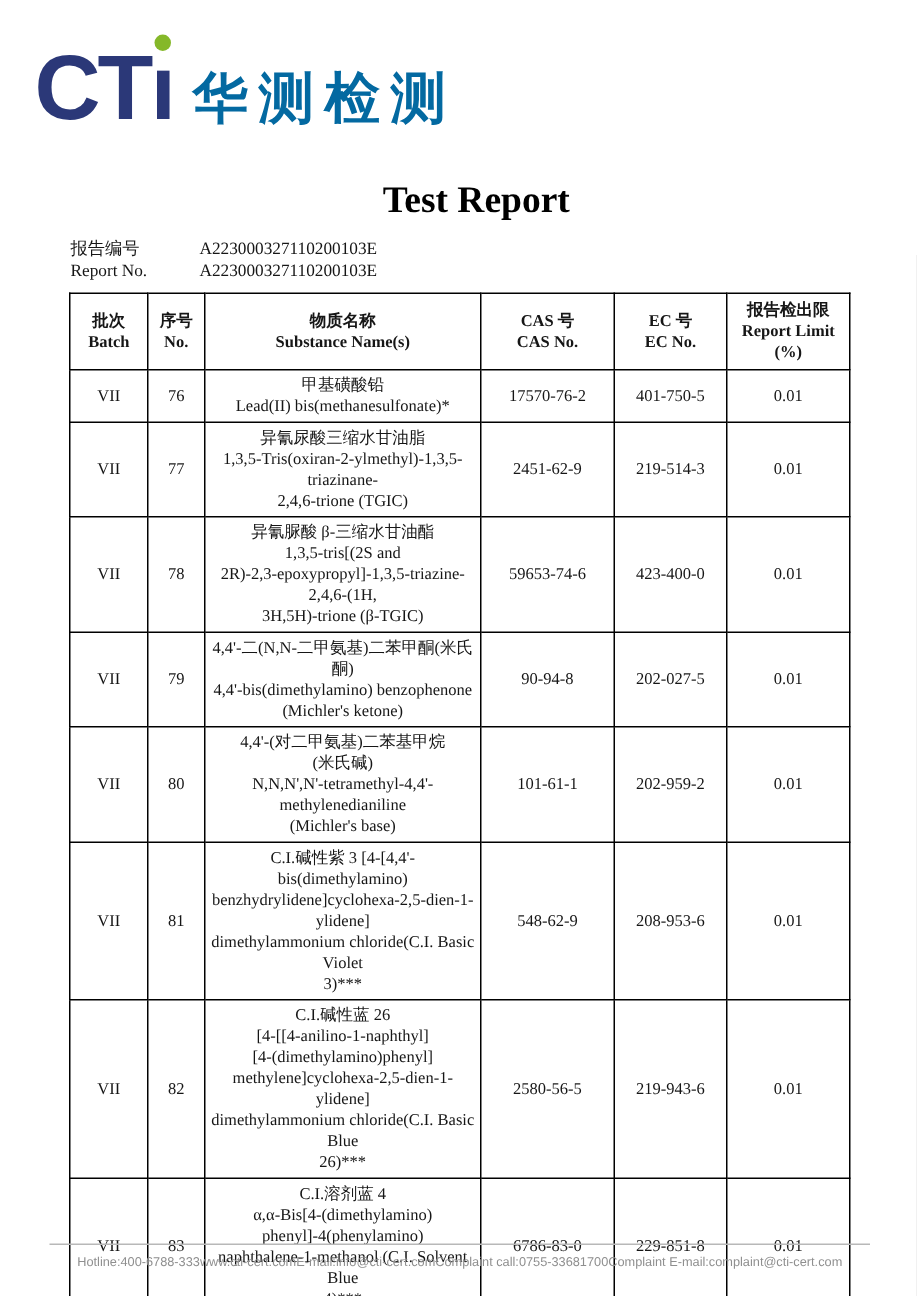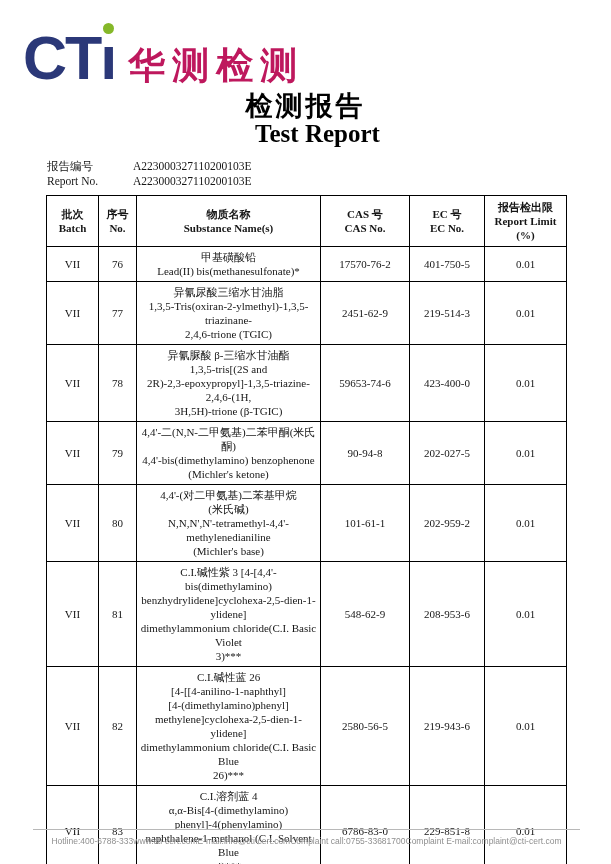--- a/index.html
+++ b/index.html
@@ -17,21 +17,21 @@
     font-size:61px; line-height:0.82; color:#2b3878; letter-spacing:-2px;
     position:relative;
     margin-top:17px;
   }
   .logo-dot {
     position:absolute; right:1px; top:-10px; width:11px; height:11px;
     border-radius:50%; background:#85b829;
   }
   .logo-cn {
     font-family:"Liberation Sans",sans-serif; font-weight:bold;
-    font-size:37px; line-height:0.95; color:#be185d; letter-spacing:7px;
+    font-size:37px; line-height:0.95; color:#0369a1; letter-spacing:7px;
     margin-left:13px;
   }
 
   
   .title-zh {
     position:absolute; top:88px; left:0; width:100%; text-align:center;
     font-size:27px; font-weight:bold; letter-spacing:3px; color:#000;
   }
   .title-en {
     position:absolute; top:120px; left:12px; width:100%; text-align:center;
@@ -72,21 +72,20 @@
 <div class="page">
 
   <div class="logo">
     <span class="logo-latin">
       <span>CTı</span>
       <span class="logo-dot"></span>
     </span>
     <span class="logo-cn">华测检测</span>
   </div>
 
-  <div class="title-zh">检测报告</div>
   <div class="title-en">Test Report</div>
 
   <div class="report-block">
     <div class="rn-left">
       <div class="rn-labels">
         <div>报告编号</div>
         <div>Report No.</div>
       </div>
       <div class="rn-values">
         <div>A223000327110200103E</div>

